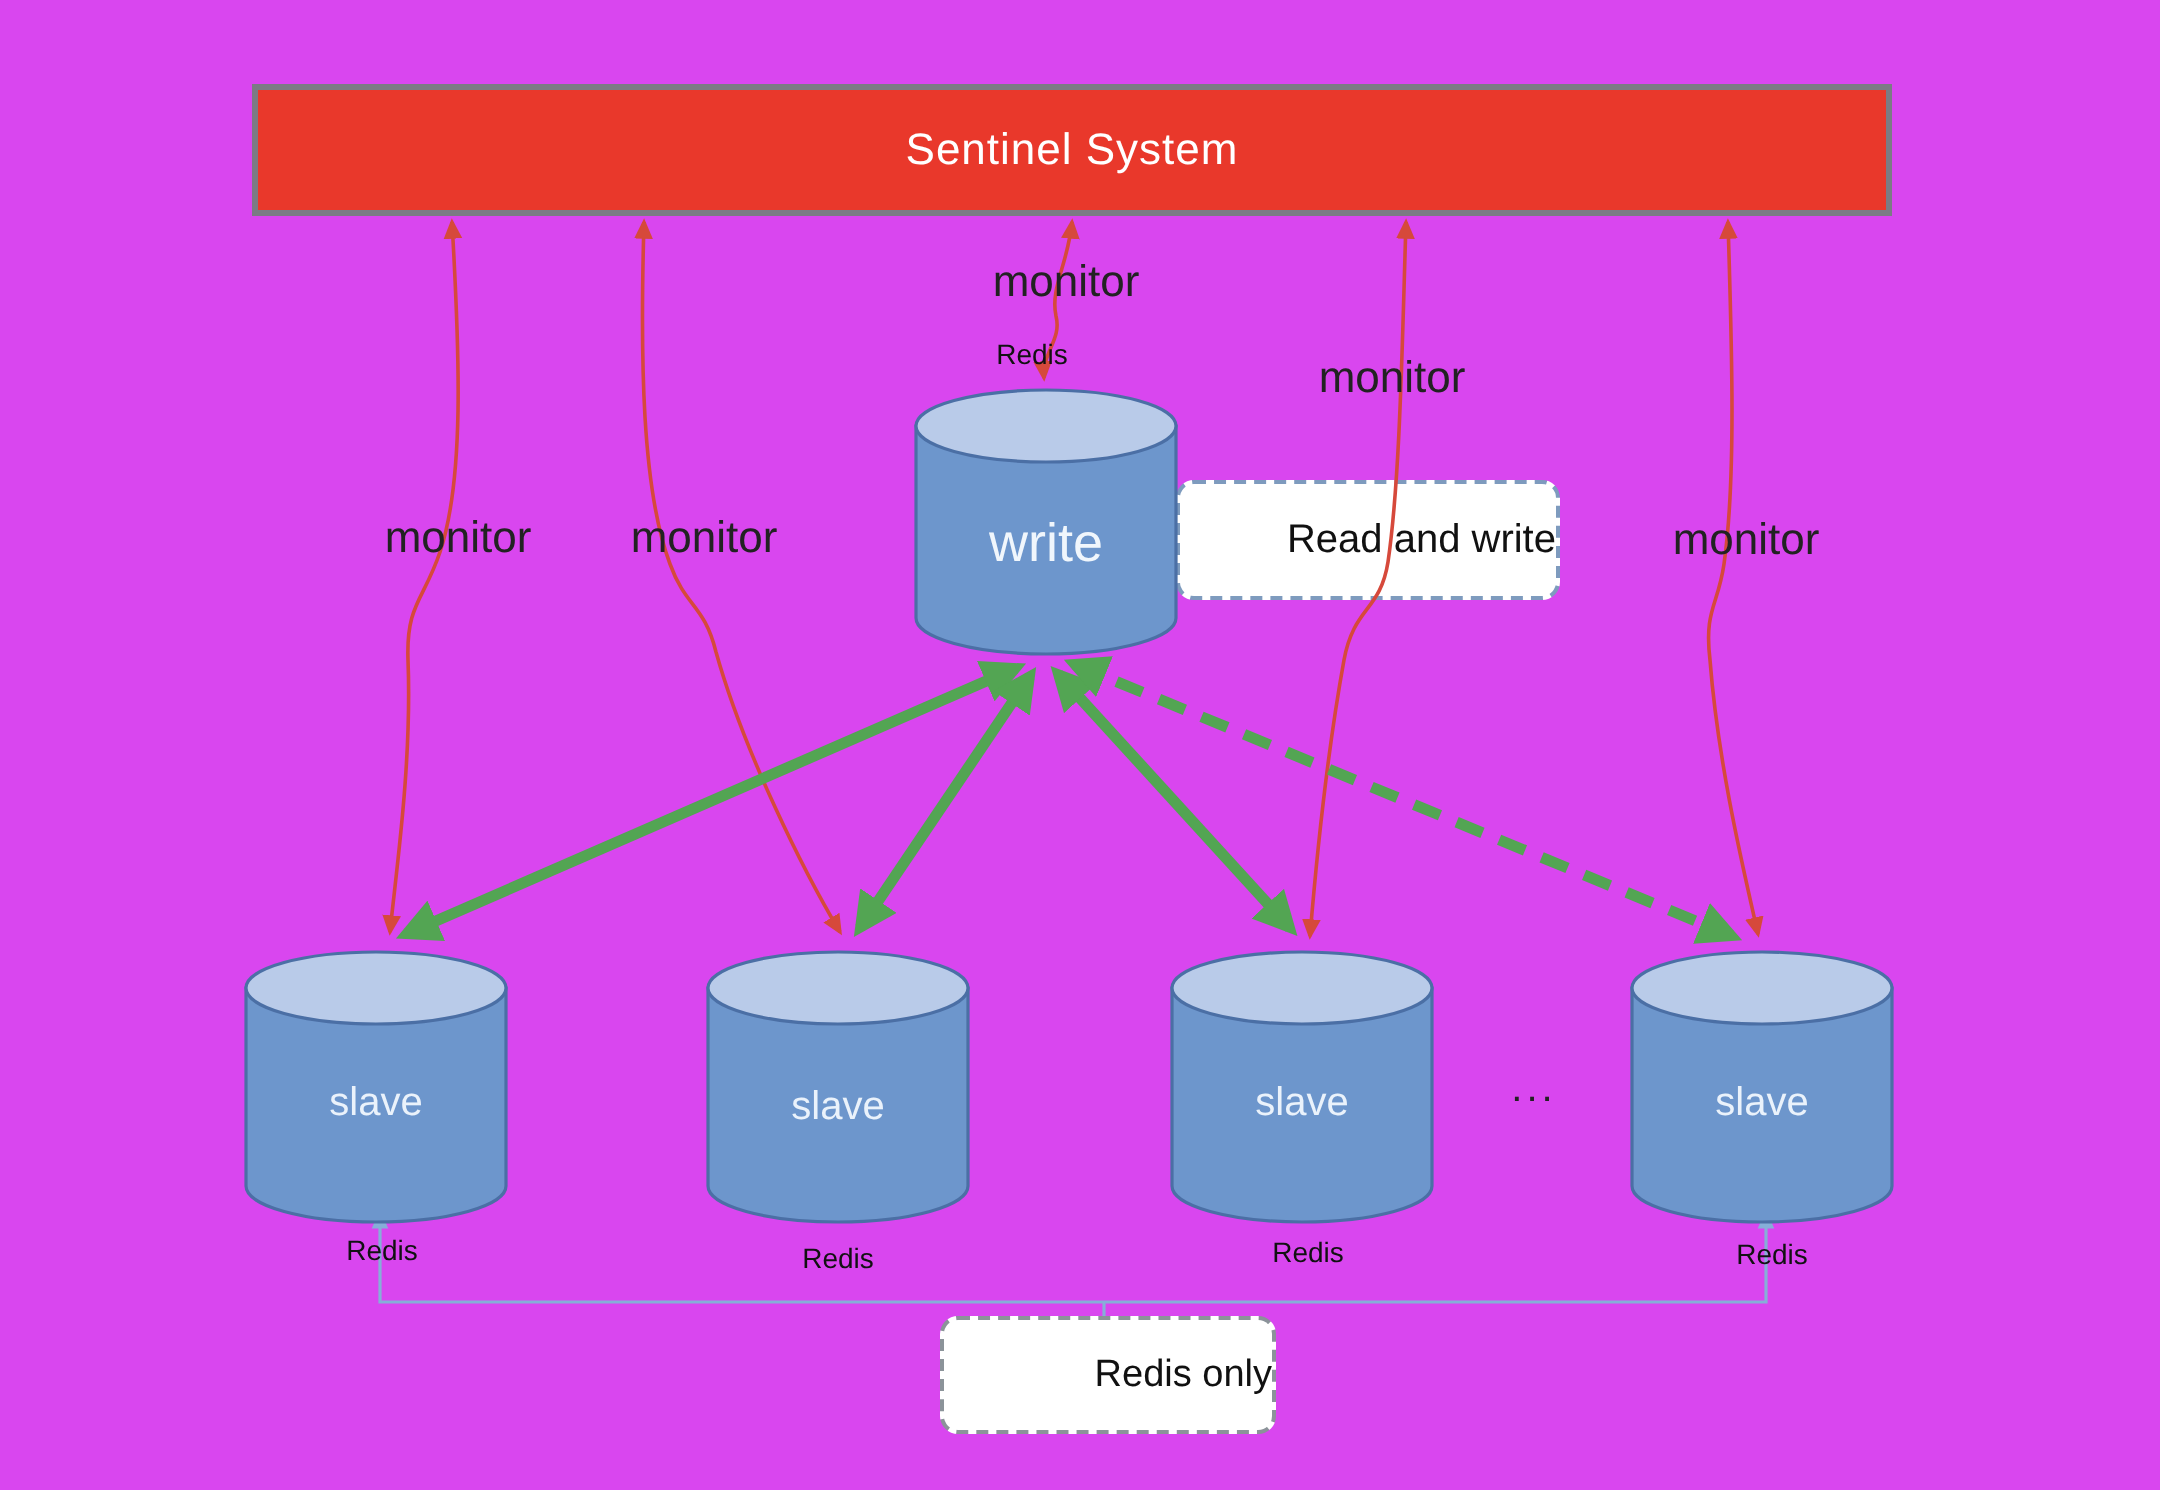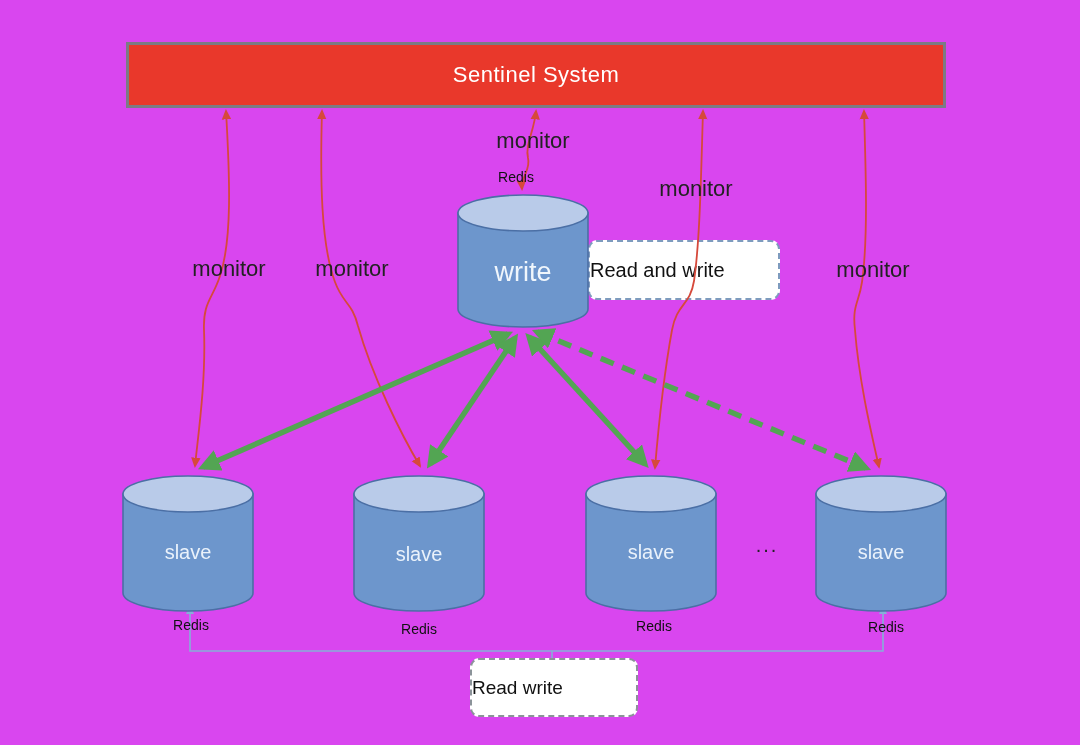--- a/index.html
+++ b/index.html
@@ -23,21 +23,21 @@
   }
   svg.layer{left:0;top:0;z-index:2;pointer-events:none;}
   .label{z-index:3;}
   .monitor{font-size:22px;color:#222;}
   .redis{font-size:14px;color:#111;}
   .node-label{font-size:20px;color:#eaf2fb;}
   .master-label{font-size:27px;color:#f0f6fc;}
   .ellipsis{font-size:20px;color:#222;letter-spacing:2px;}
   .callout{
     z-index:1;border-radius:9px;background:#ffffff;
-    display:flex;align-items:center;justify-content:flex-start;color:#111;
+    display:flex;align-items:center;justify-content:flex-end;color:#111;
   }
   #read-write-box{left:588px;top:240px;width:188px;height:56px;border:2px dashed var(--rw-border);font-size:20px;}
   #read-only-box{left:470px;top:658px;width:164px;height:55px;border:2px dashed var(--ro-border);font-size:19px;}
   .red-line{stroke:var(--monitor-arrow);stroke-width:1.8;fill:none;}
   .green-line{stroke:var(--replication-arrow);stroke-width:5.5;fill:none;}
   .green-dashed{stroke-dasharray:14 9;}
   .blue-line{stroke:var(--read-only-link);stroke-width:1.6;fill:none;}
   .cyl-body{fill:var(--cylinder-body);stroke:var(--cylinder-stroke);stroke-width:1.6;}
   .cyl-top{fill:var(--cylinder-top);stroke:var(--cylinder-stroke);stroke-width:1.6;}
   #mk-red path{fill:var(--monitor-arrow);}
@@ -50,21 +50,21 @@
 <div id="canvas">
 
   <div id="banner" class="abs">
     <span>Sentinel System</span>
   </div>
 
   <div id="read-write-box" class="abs callout">
     <span>Read and write</span>
   </div>
   <div id="read-only-box" class="abs callout">
-    <span>Read write</span>
+    <span>Redis only</span>
   </div>
 
   <svg class="abs layer" width="1080" height="745" viewBox="0 0 1080 745">
     <defs>
       <marker id="mk-red" viewBox="0 0 10 10" refX="7.5" refY="5" markerWidth="6.2" markerHeight="6.2" orient="auto-start-reverse">
         <path d="M0 0.8 L9.2 5 L0 9.2 Z"></path>
       </marker>
       <marker id="mk-green" viewBox="0 0 10 10" refX="7.5" refY="5" markerWidth="4" markerHeight="4" orient="auto-start-reverse">
         <path d="M0 0 L10 5 L0 10 Z"></path>
       </marker>

